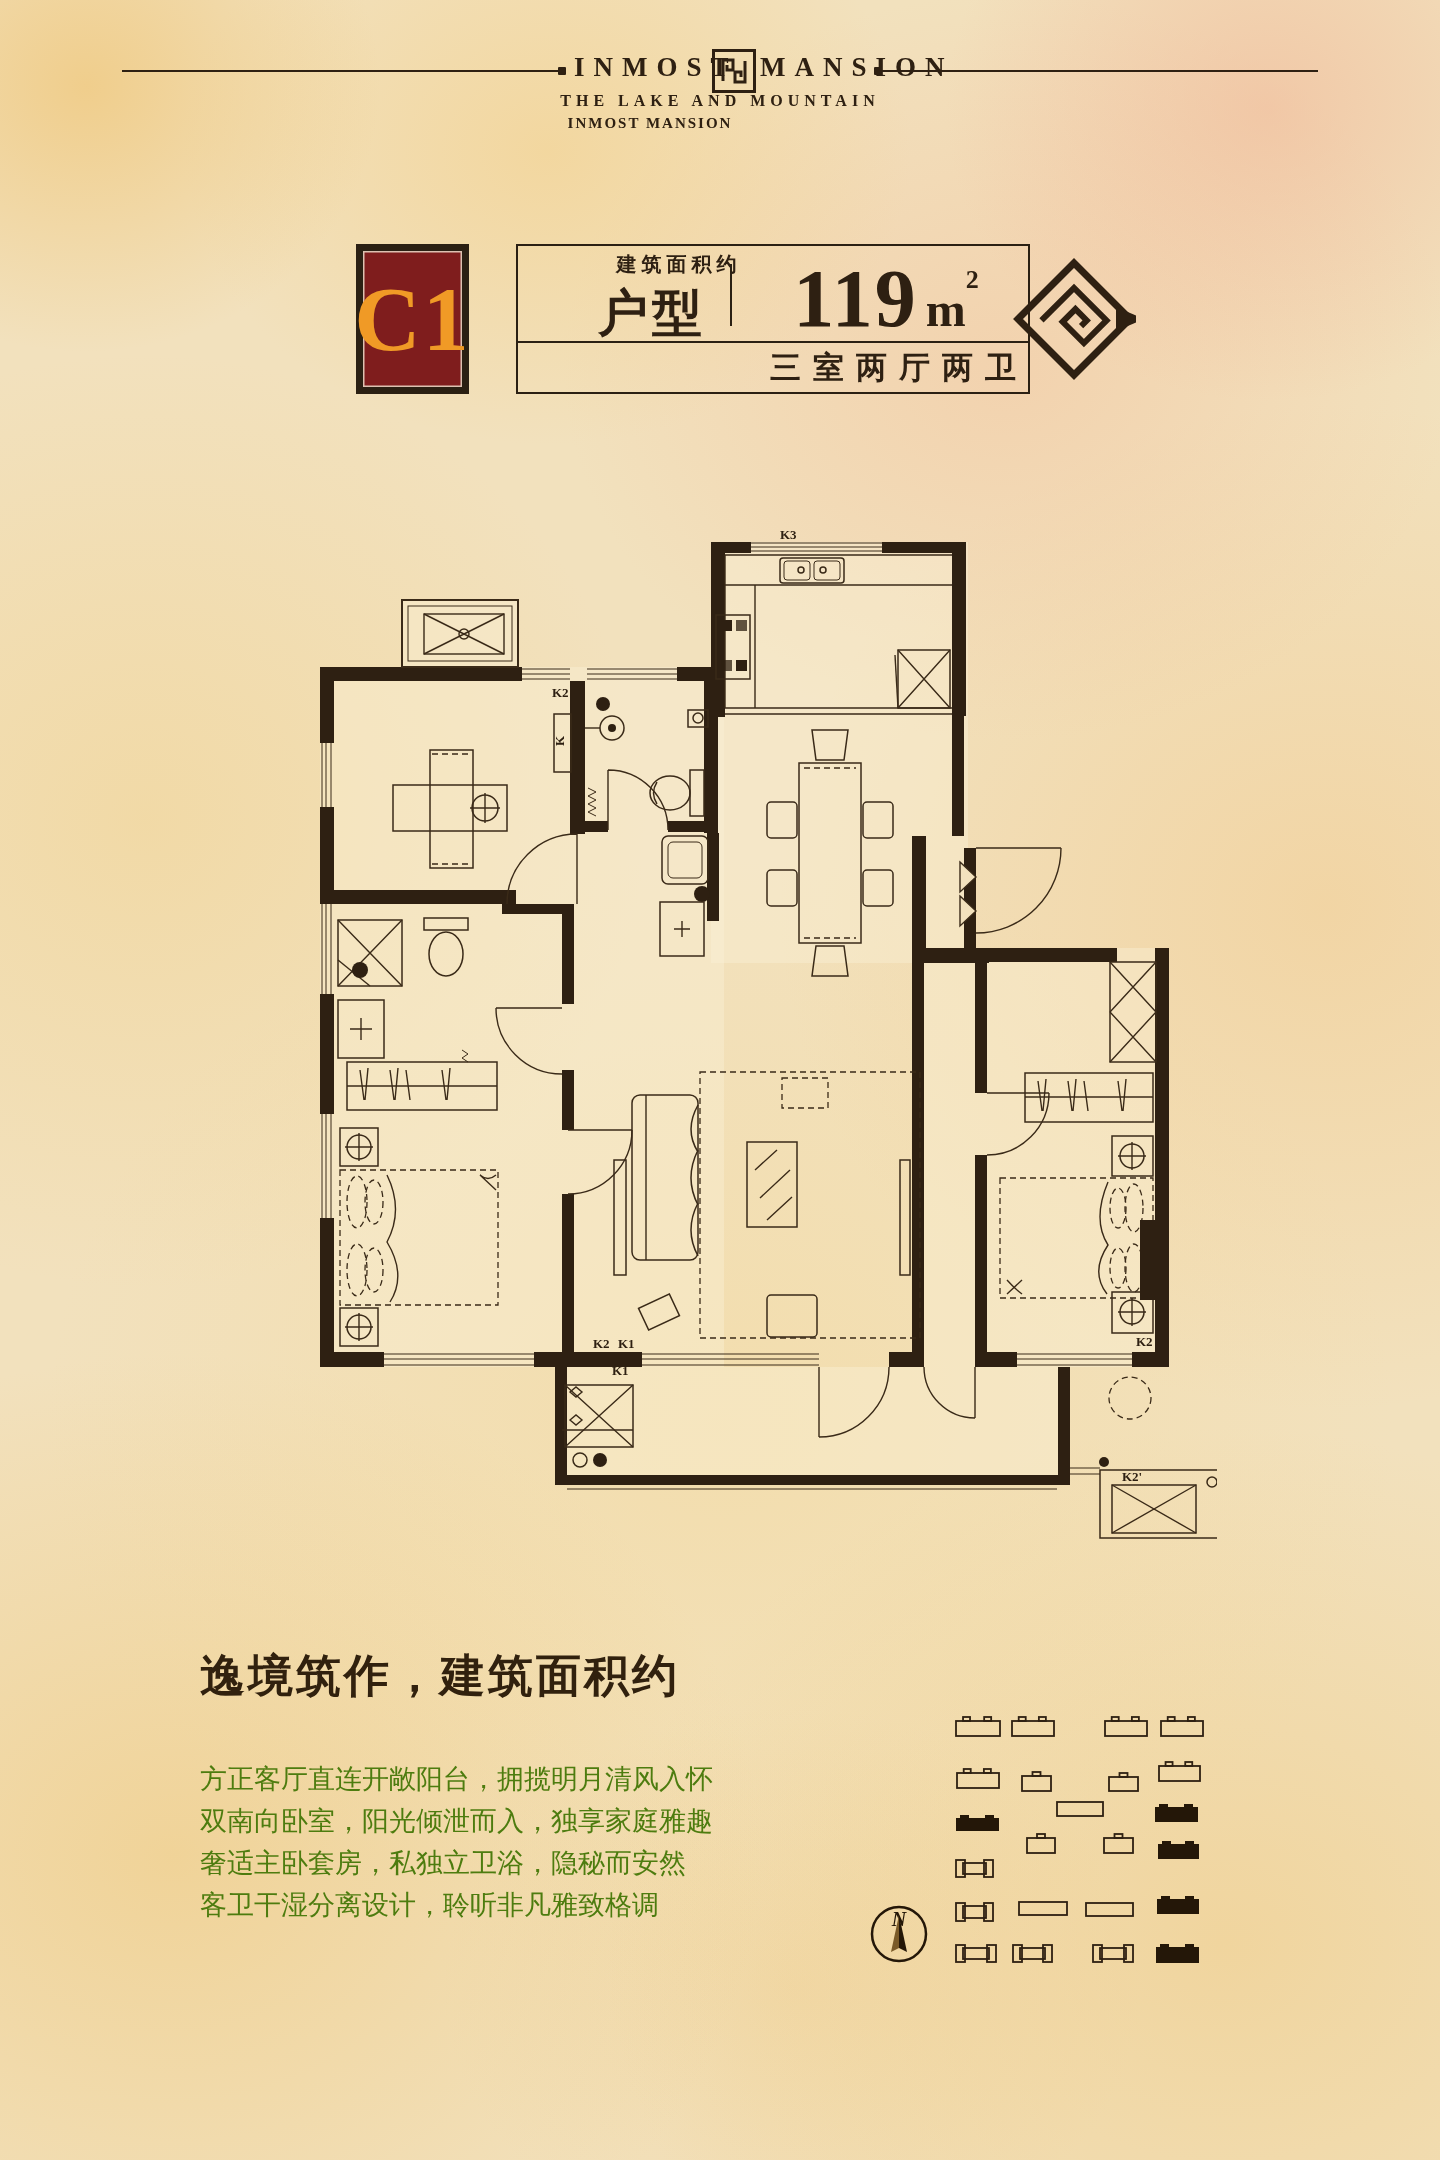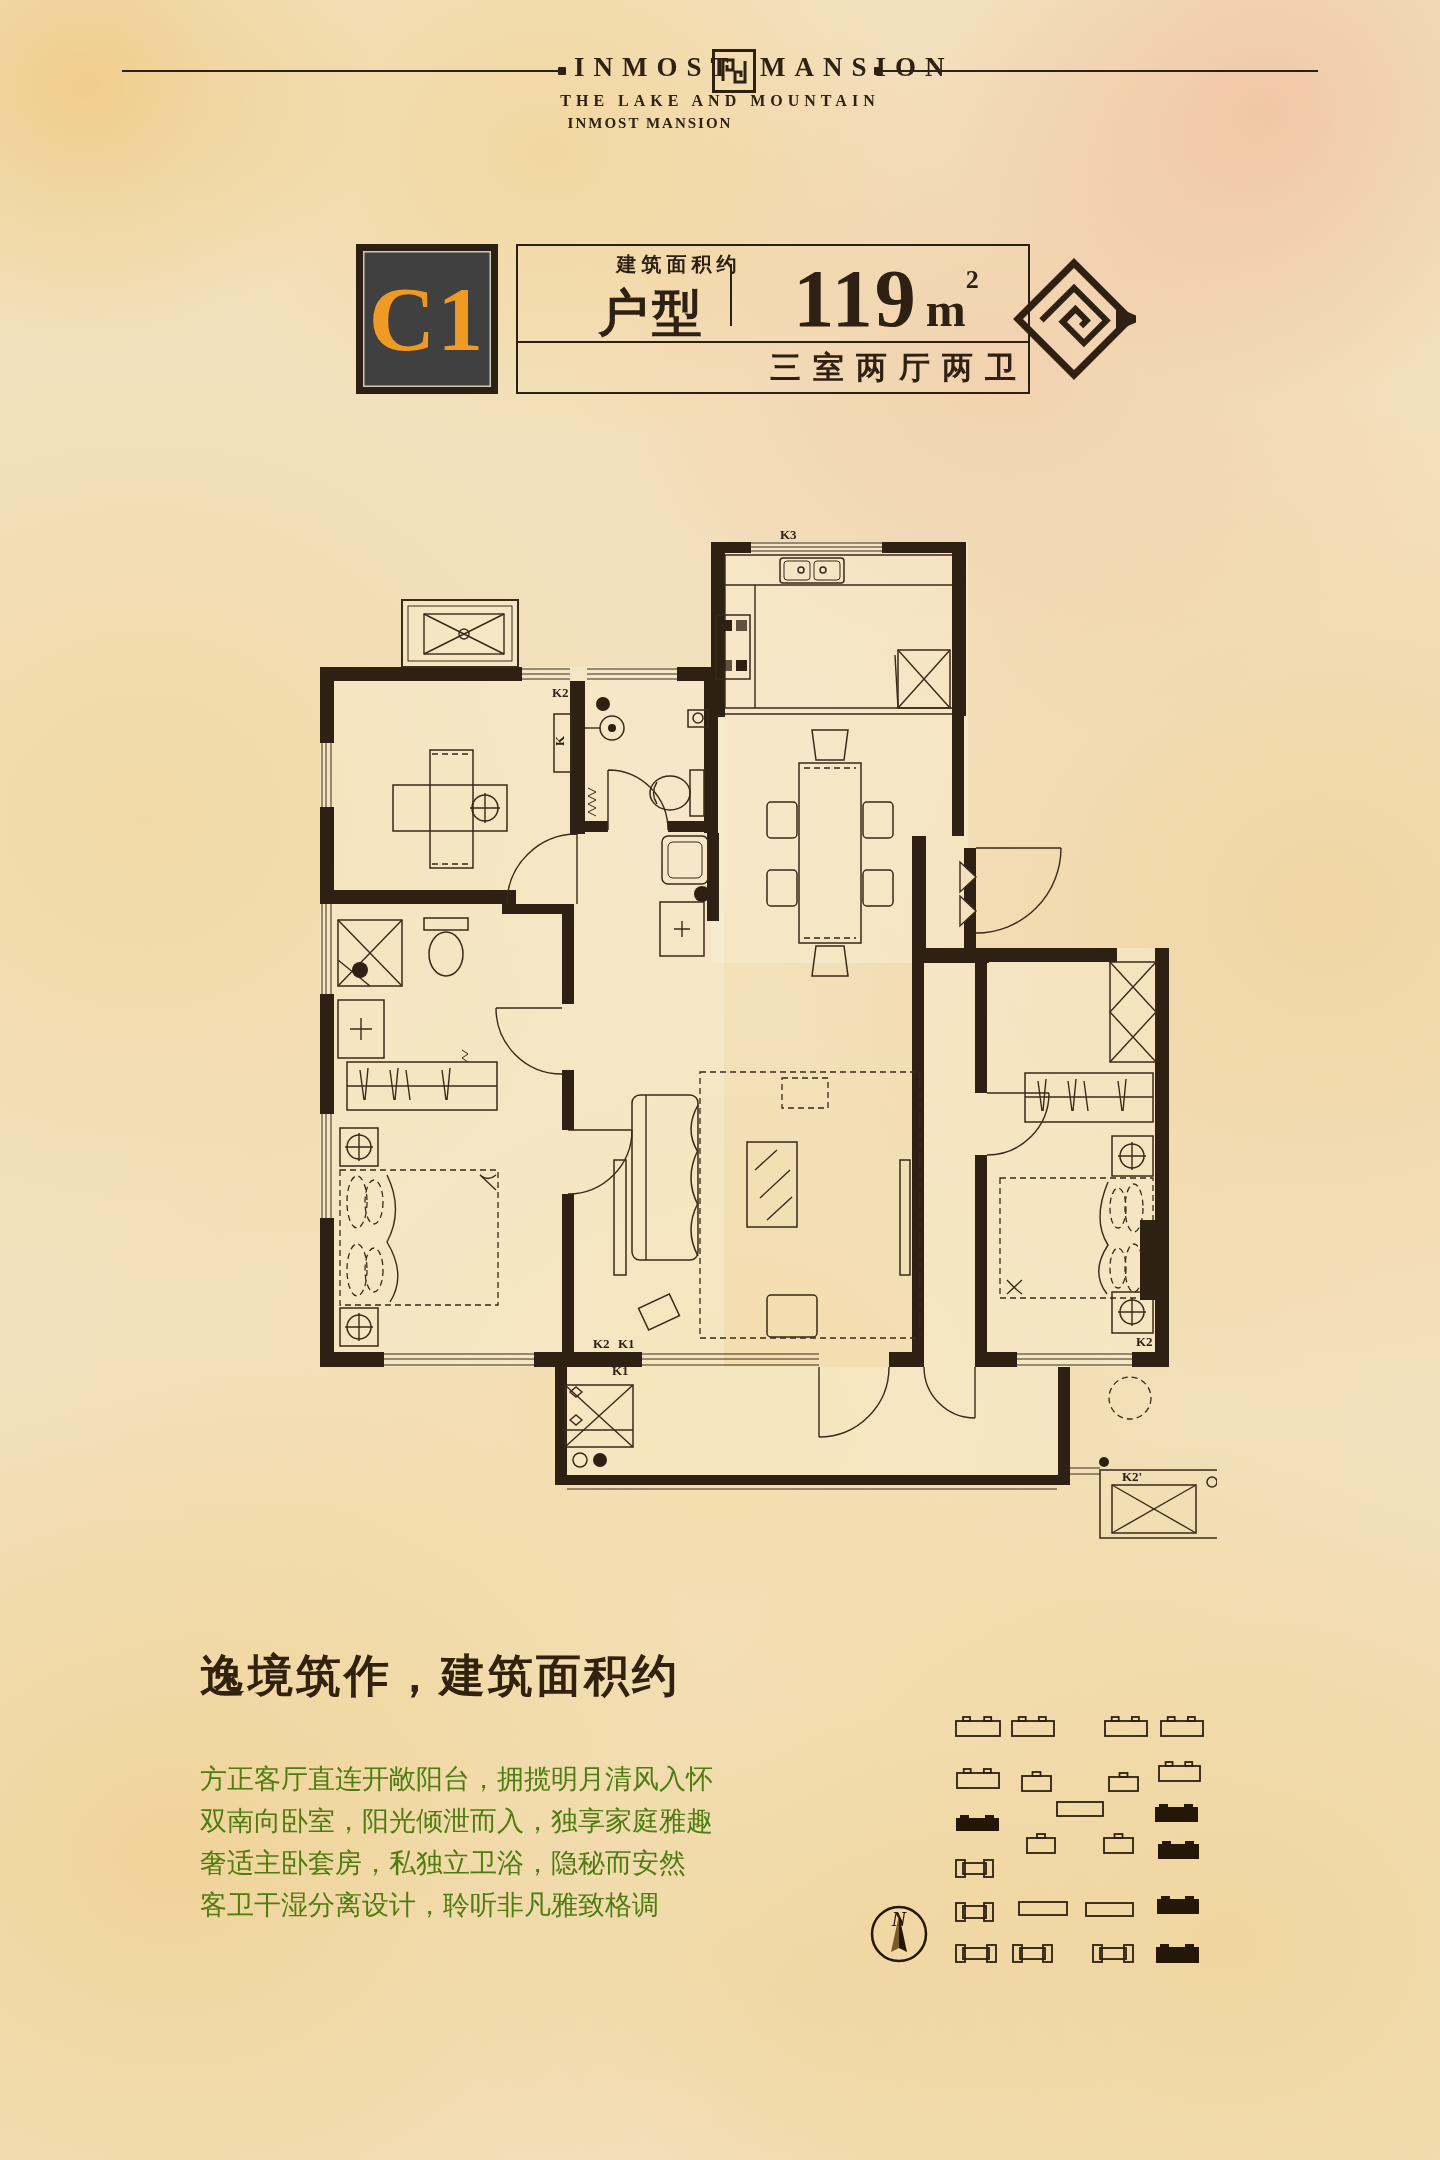--- a/index.html
+++ b/index.html
@@ -28,21 +28,21 @@
   .rule.l{left:122px;width:440px;}
   .rule.r{left:878px;width:440px;}
   .ruledot{position:absolute;top:19px;width:8px;height:8px;background:#2e2012;border-radius:1px;}
   .brandtxt{position:absolute;top:4px;font-size:27px;font-weight:bold;letter-spacing:9px;color:#2e2012;}
   .brandtxt.l{left:574px;width:140px;text-align:center;}
   .brandtxt.r{left:760px;width:150px;text-align:right;}
   .emblem{position:absolute;left:711px;top:0px;}
   .sub1{position:absolute;top:92px;left:0;width:1440px;font-size:16px;font-weight:bold;letter-spacing:5px;color:#2e2012;}
   .sub2{position:absolute;top:115px;left:0;width:1300px;font-size:15px;font-weight:bold;letter-spacing:2px;color:#2e2012;}
   .c1box{
-    position:absolute;left:356px;top:244px;width:142px;height:150px;background:#404040;
+    position:absolute;left:356px;top:244px;width:113px;height:150px;background:#7f1d1d;
     box-shadow:inset 0 0 0 7px #2b2013, inset 0 0 0 8.5px rgba(245,235,215,.8);
     display:flex;align-items:center;justify-content:center;
   }
   .c1box span{font-size:92px;font-weight:bold;color:#f09a26;line-height:1;letter-spacing:2px;}
   .titleblock{position:absolute;left:516px;top:244px;width:514px;height:150px;border:2px solid #2b2013;box-sizing:border-box;}
   .tb-top{position:absolute;left:0;top:0;width:100%;height:97px;border-bottom:2px solid #2b2013;box-sizing:border-box;}
   .tb-arealabel{position:absolute;left:96px;top:5px;width:130px;text-align:center;font-size:20px;font-weight:bold;letter-spacing:5px;}
   .tb-typelabel{position:absolute;left:80px;top:34px;width:160px;font-size:50px;font-weight:bold;letter-spacing:4px;}
   .tb-div{position:absolute;left:212px;top:18px;width:2px;height:62px;background:#2b2013;}
   .tb-area{position:absolute;left:238px;top:6px;width:260px;text-align:center;font-weight:bold;}

